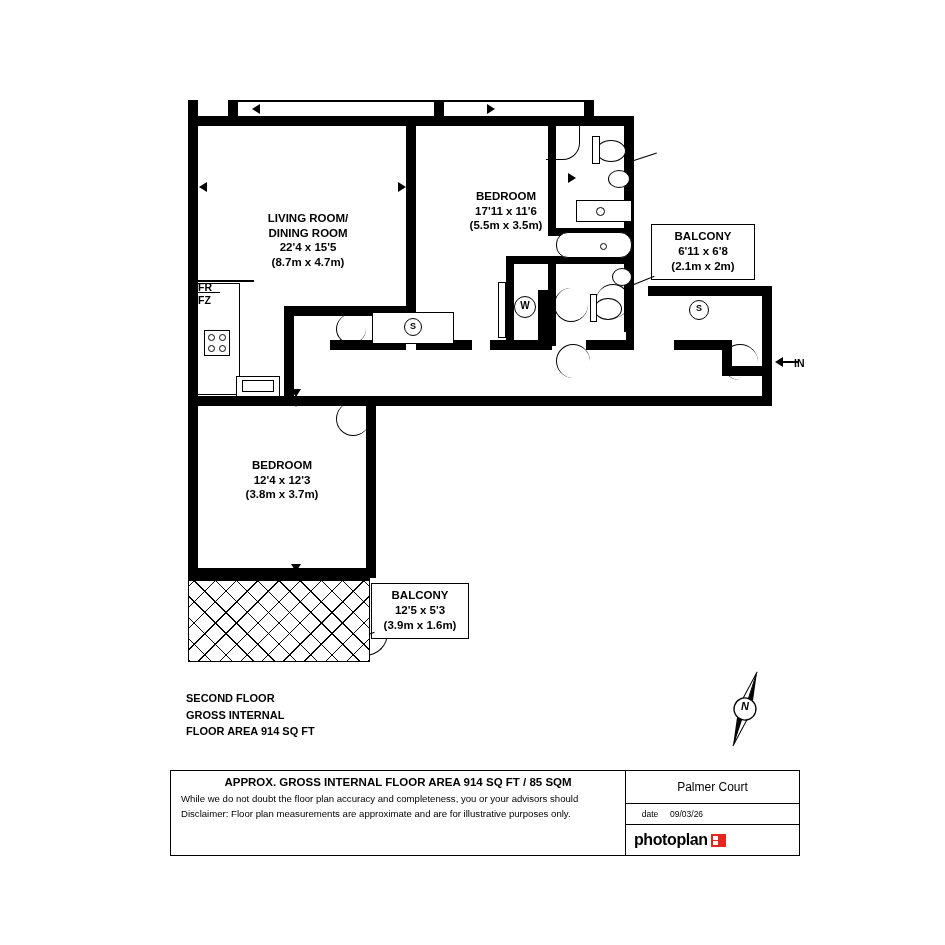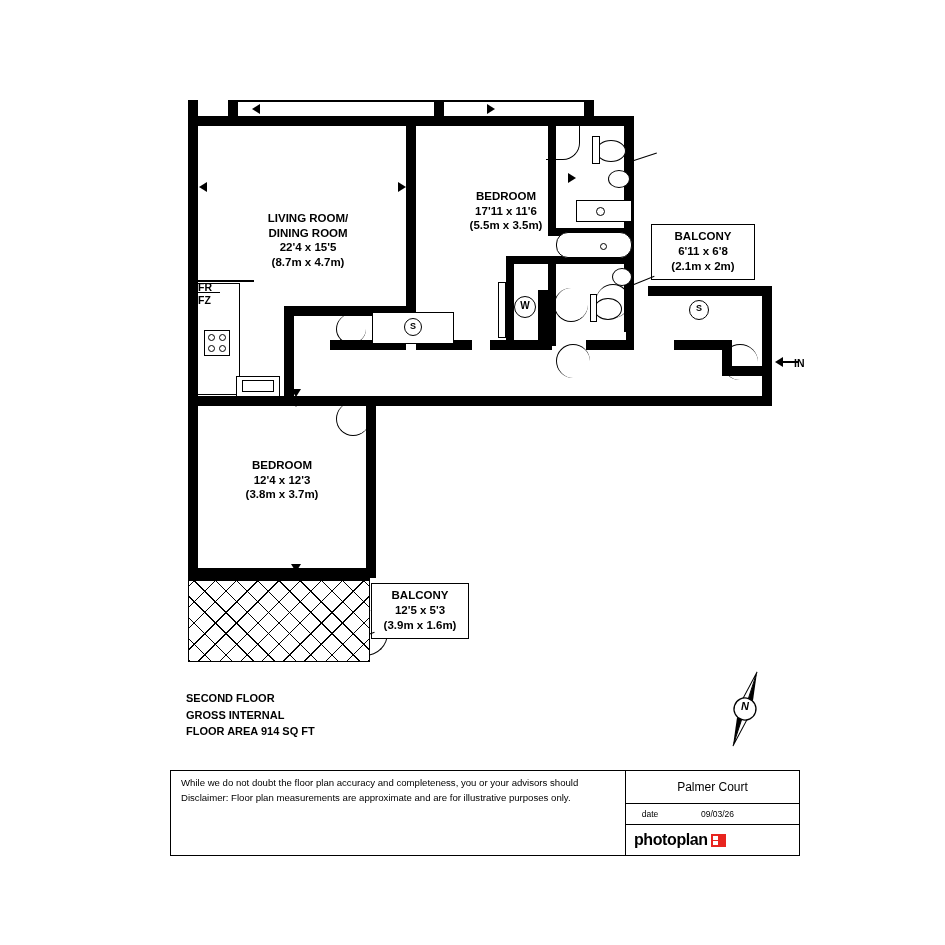--- a/index.html
+++ b/index.html
@@ -145,21 +145,21 @@
     font-size: 12px;
   }
   #fr-date {
     height: 20px;
     border-bottom: 1.4px solid #000;
     display: flex;
     align-items: center;
     font-size: 8.5px;
   }
   #fr-date .dk { width: 40px; padding-left: 4px; text-align: center; }
-  #fr-date .dv { flex: 1; text-align: center; padding-right: 34px; }
+  #fr-date .dv { flex: 1; padding-right: 34px; }
   #fr-logo {
     flex: 1;
     display: flex;
     align-items: center;
     padding-left: 8px;
   }
   #fr-logo .pp {
     font-size: 16px;
     font-weight: bold;
     letter-spacing: -0.4px;
@@ -398,20 +398,21 @@
         <polygon points="39,84 46,44 39,50" fill="#ffffff" stroke="#000" stroke-width="1"></polygon>
         <polygon points="39,84 32,44 39,50" fill="#000"></polygon>
         <circle cx="39" cy="45" r="11" fill="#ffffff" stroke="#000" stroke-width="1.3"></circle>
       </g>
     </svg>
     <div style="position:absolute; left:0; top:36px; width:78px; text-align:center; font-size:11px; font-weight:bold; font-style:italic;">N</div>
   </div>
 
   <div id="footer">
     <div id="footer-left">
+      <div class="hdr">APPROX. GROSS INTERNAL FLOOR AREA 914 SQ FT / 85 SQM</div>
       <div class="disc">
         <div>While we do not doubt the floor plan accuracy and completeness, you or your advisors should</div>
         <div>Disclaimer: Floor plan measurements are approximate and are for illustrative purposes only.</div>
       </div>
     </div>
     <div id="footer-right">
       <div id="fr-title">Palmer Court</div>
       <div id="fr-date">
         <span class="dk">date</span>
         <span class="dv">09/03/26</span>

